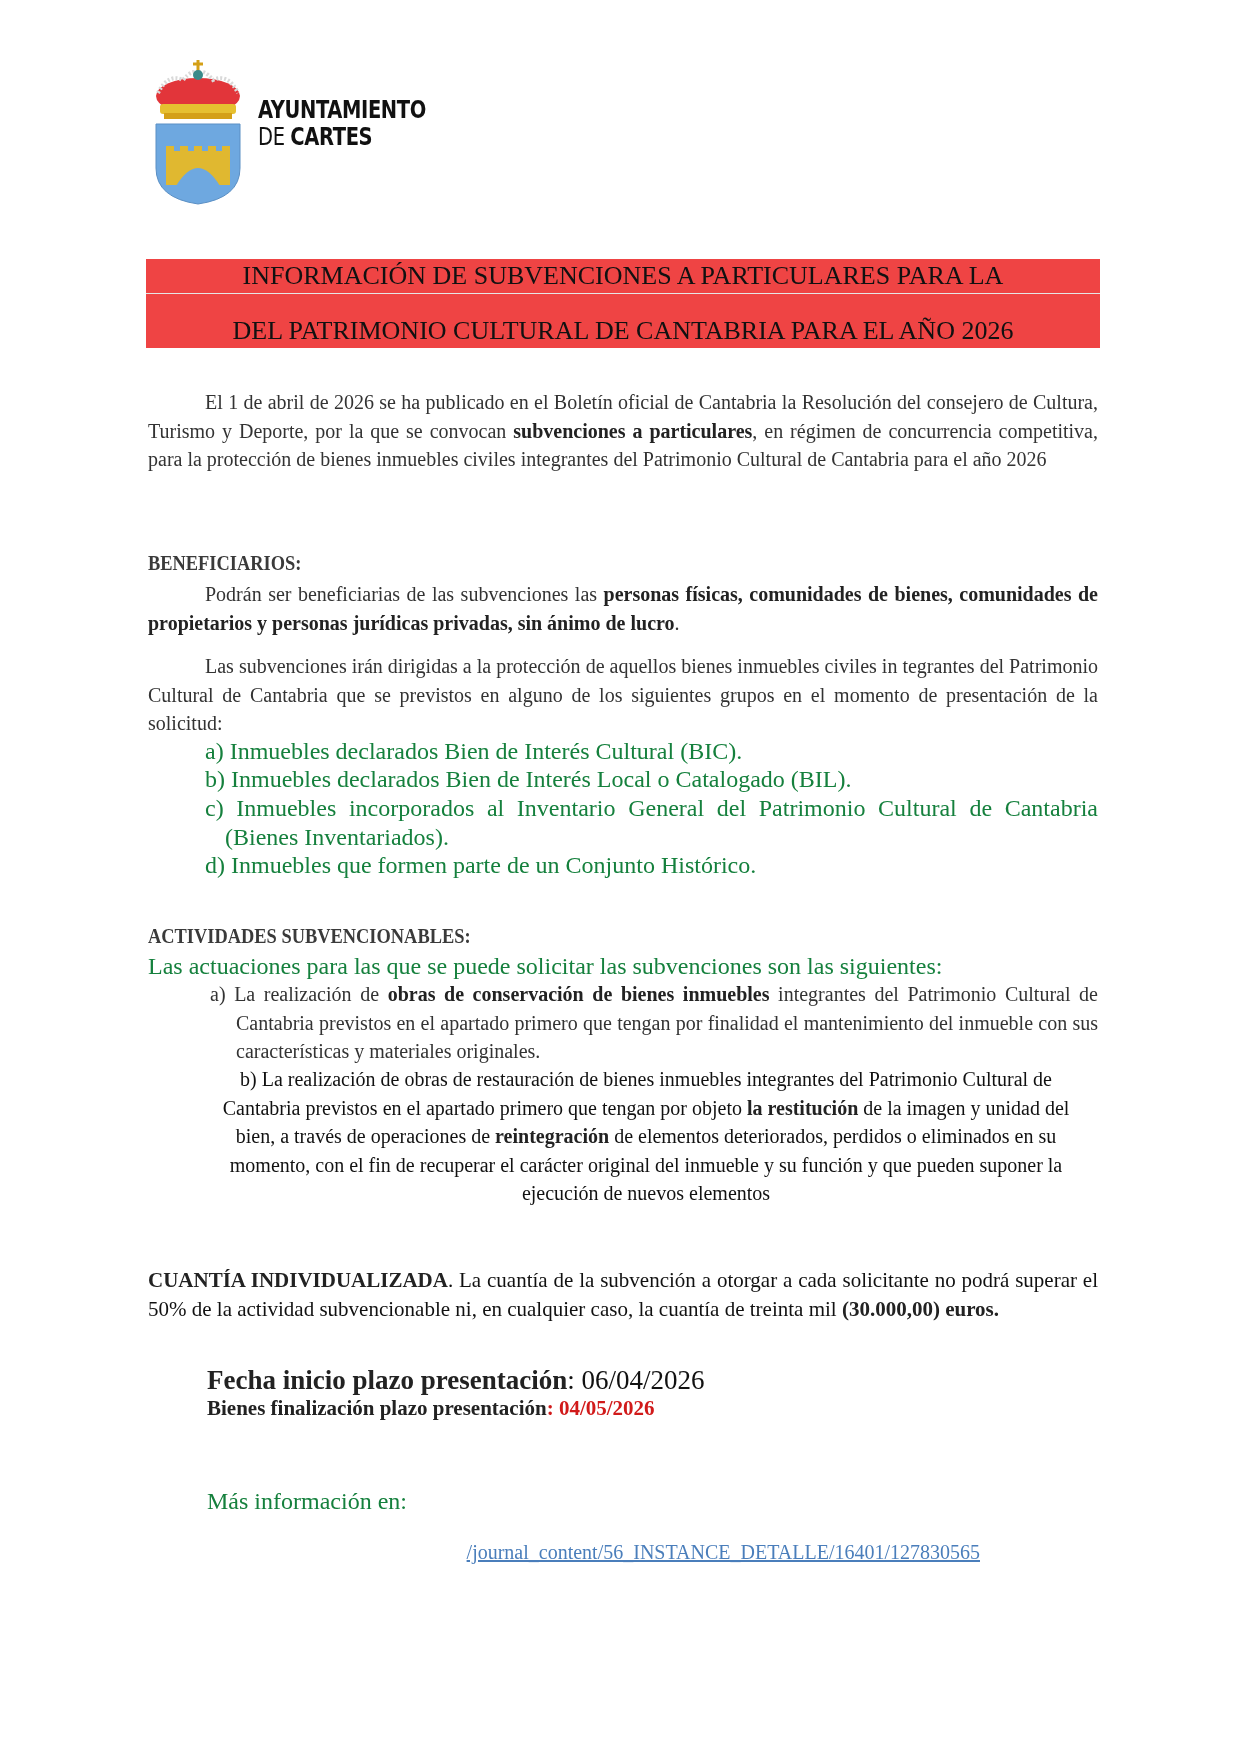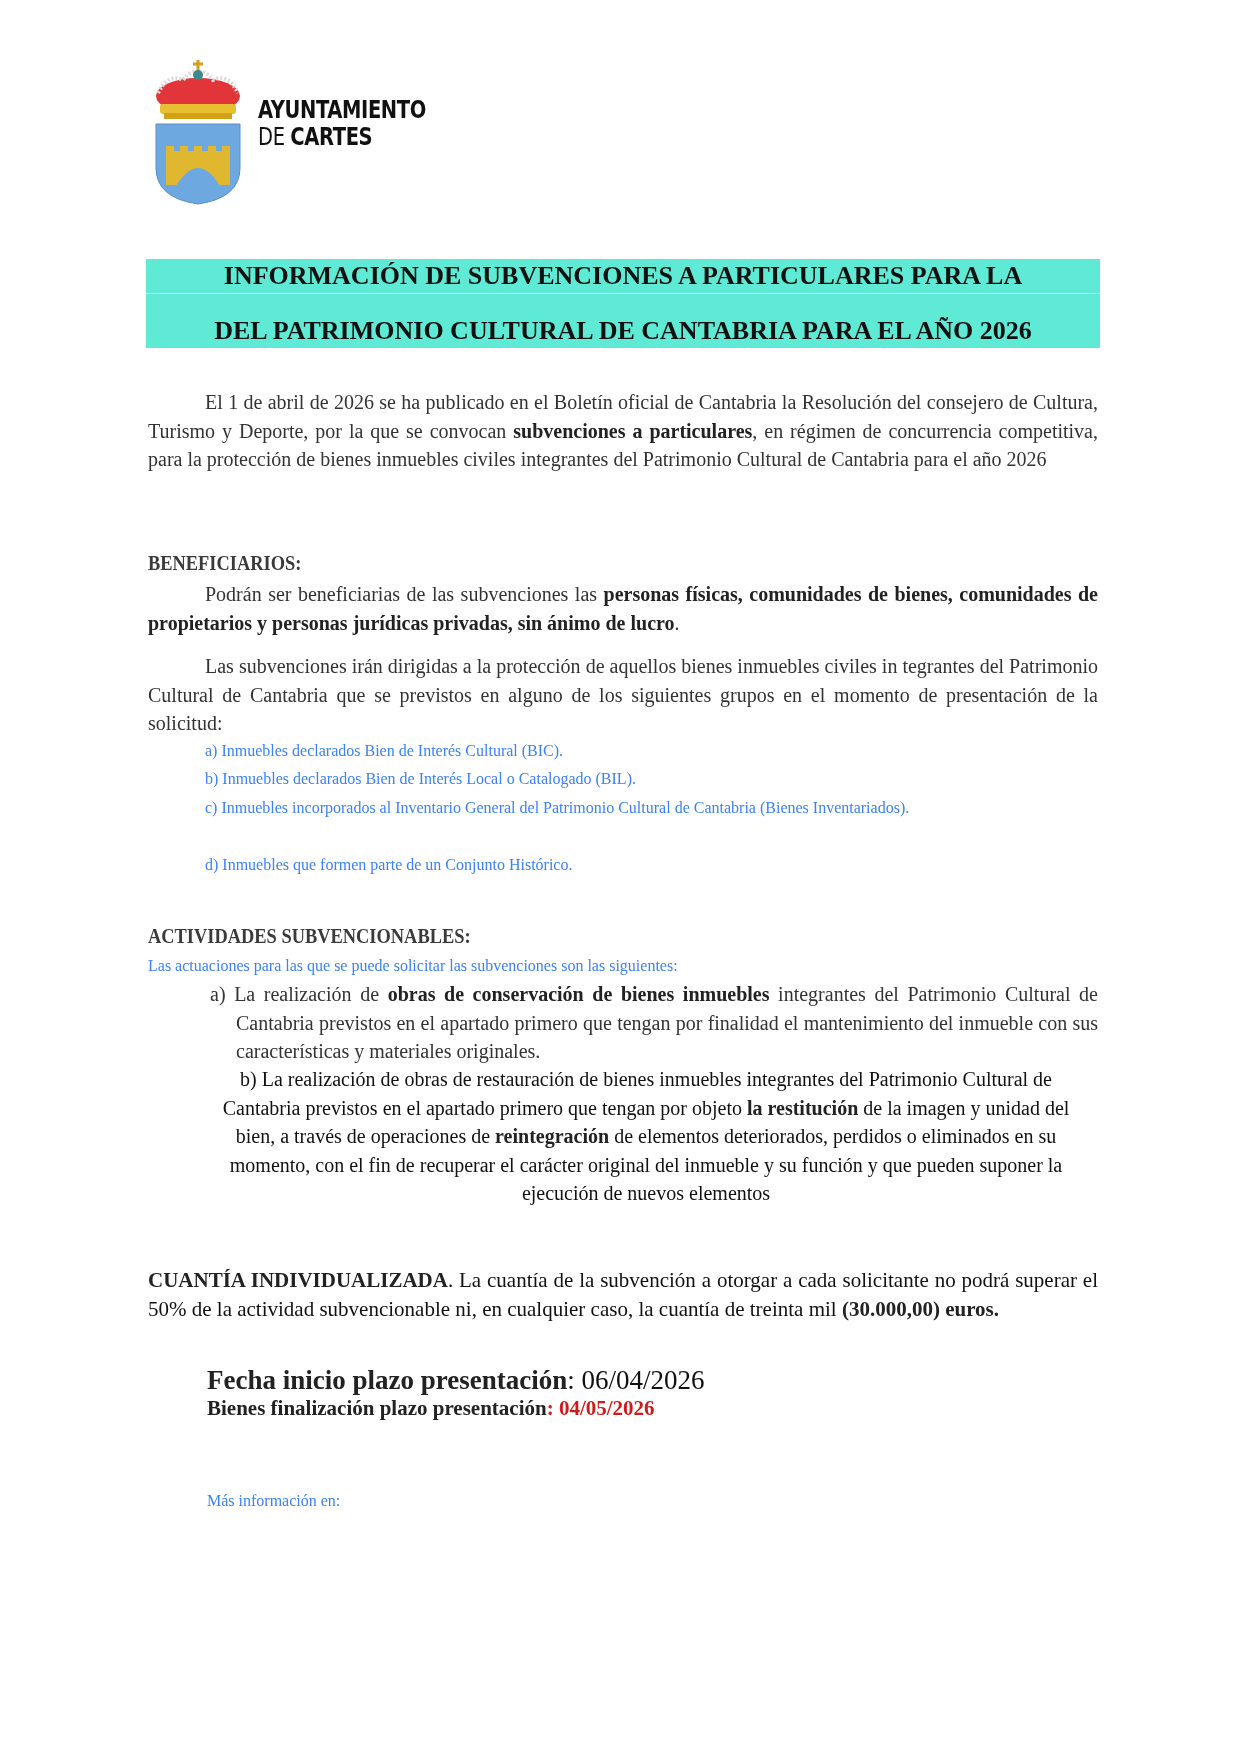--- a/index.html
+++ b/index.html
@@ -4,28 +4,28 @@
 <style>
   html, body { margin: 0; padding: 0; background: #ffffff; }
   body { width: 1241px; height: 1755px; position: relative; overflow: hidden;
          font-family: "Liberation Serif", "DejaVu Serif", serif; color: #3a3a3a; }
   .abs { position: absolute; }
   .logo { left: 148px; top: 58px; width: 240px; height: 150px; }
   .logo-text { position: absolute; left: 110px; top: 38px; font-family: "DejaVu Sans", sans-serif;
                font-weight: bold; font-size: 25px; line-height: 27px; color: #111; letter-spacing: -0.5px;
                transform: scaleX(0.78); transform-origin: left top; }
   .logo-text .light { font-weight: normal; }
-  .title-box { left: 146px; top: 259px; width: 954px; background: #5eead4; text-align: center;
-               font-weight: bold; font-size: 26px; line-height: 34px; color: #111; padding: 0; }
+  .title-box { left: 146px; top: 259px; width: 954px; background: #ef4444; text-align: center;
+               font-weight: normal; font-size: 26px; line-height: 34px; color: #111; padding: 0; }
   .title-box div { border-bottom: 1px solid #e6e6e6; }
   .para { position: absolute; font-size: 20px; line-height: 28.5px; text-align: justify; color: #333; }
   .indent { text-indent: 57px; }
   .b { font-weight: bold; color: #222; }
   .heading { position: absolute; font-size: 20px; font-weight: bold; color: #3a3a3a; transform: scaleX(0.92); transform-origin: left; }
-  .list-item { position: absolute; font-size: 16px; line-height: 28.5px; color: #3b82f6; }
+  .list-item { position: absolute; font-size: 24px; line-height: 28.5px; color: #15803d; }
   .dark { color: #111; }
   .center { text-align: center; }
   .red { color: #d11a1a; font-weight: bold; }
   .link { color: #4a7ebb; text-decoration: underline; font-size: 20px; line-height: 28px; text-align: right; }
 </style>
 </head>
 <body>
 
 <div class="abs logo">
   <svg width="100" height="150" viewBox="0 0 100 150" style="position:absolute;left:0;top:0;">
@@ -88,13 +88,14 @@
 
 <div class="list-item dark" style="left:207px; top:1366px; font-size:27px;">
   <span class="b">Fecha inicio plazo presentación</span><span>: 06/04/2026</span>
 </div>
 <div class="list-item dark" style="left:207px; top:1394px; font-size:21px;">
   <span class="b">Bienes finalización plazo presentación</span><span class="red">: 04/05/2026</span>
 </div>
 
 <div class="list-item" style="left:207px; top:1487px;">Más información en:</div>
 <a class="abs link" style="left:300px; top:1538px; width:680px; display:block;">
+  <div>/journal_content/56_INSTANCE_DETALLE/16401/127830565</div>
 </a>
 
 </body></html>

